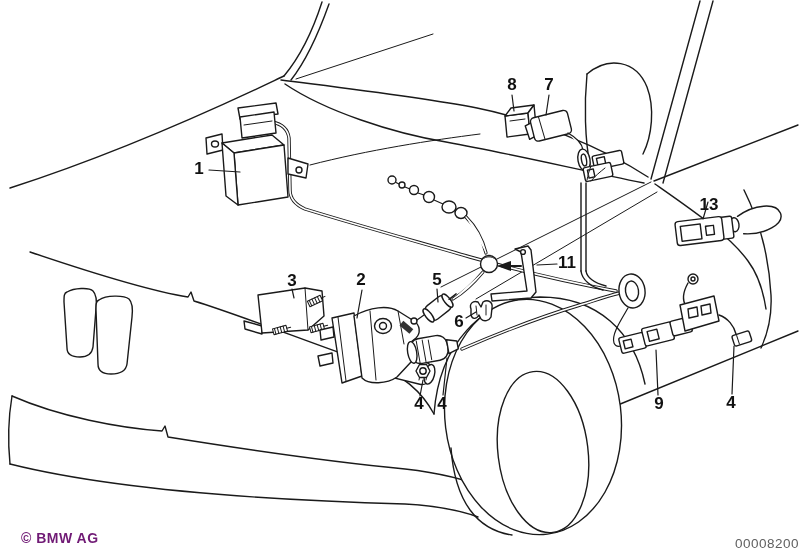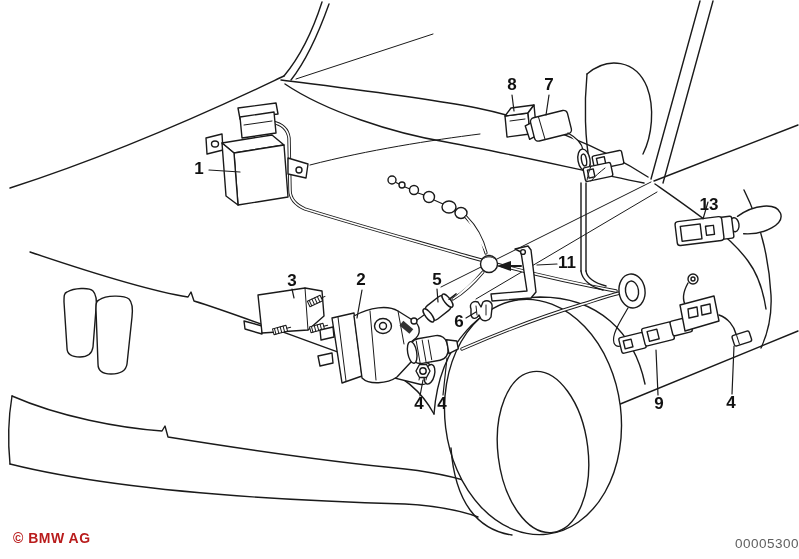--- a/index.html
+++ b/index.html
@@ -7,22 +7,22 @@
     position:relative;width:799px;height:559px;background:#fff;overflow:hidden;
     font-family:"Liberation Sans",sans-serif;
   }
   .stage svg{position:absolute;left:0;top:0;}
   .part-label{
     position:absolute;transform:translate(-50%,-50%);
     font:700 17px "Liberation Sans",sans-serif;color:#111;
     white-space:nowrap;user-select:none;
   }
   .copyright{
-    position:absolute;left:13px;top:530px;
-    font:700 14px "Liberation Sans",sans-serif;color:#b91c1c;letter-spacing:.5px;
+    position:absolute;left:21px;top:530px;
+    font:700 14px "Liberation Sans",sans-serif;color:#701a75;letter-spacing:.5px;
   }
   .docnum{
     position:absolute;left:735px;top:536px;
     font:400 13.5px "Liberation Sans",sans-serif;color:#5f5f5f;letter-spacing:.5px;
   }
 </style>
 </head>
 <body>
 
 <div class="stage">
@@ -299,15 +299,15 @@
   <div class="part-label" style="left:459px;top:322px">6</div>
   <div class="part-label" style="left:549px;top:85px">7</div>
   <div class="part-label" style="left:512px;top:85px">8</div>
   <div class="part-label" style="left:659px;top:404px">9</div>
   <div class="part-label" style="left:731px;top:403px">4</div>
   <div class="part-label" style="left:567px;top:263px">11</div>
   <div class="part-label" style="left:442px;top:404px">4</div>
   <div class="part-label" style="left:709px;top:205px">13</div>
 
   <div class="copyright">© BMW AG</div>
-  <div class="docnum">00005300</div>
+  <div class="docnum">00008200</div>
 
 </div>
 
 </body></html>

